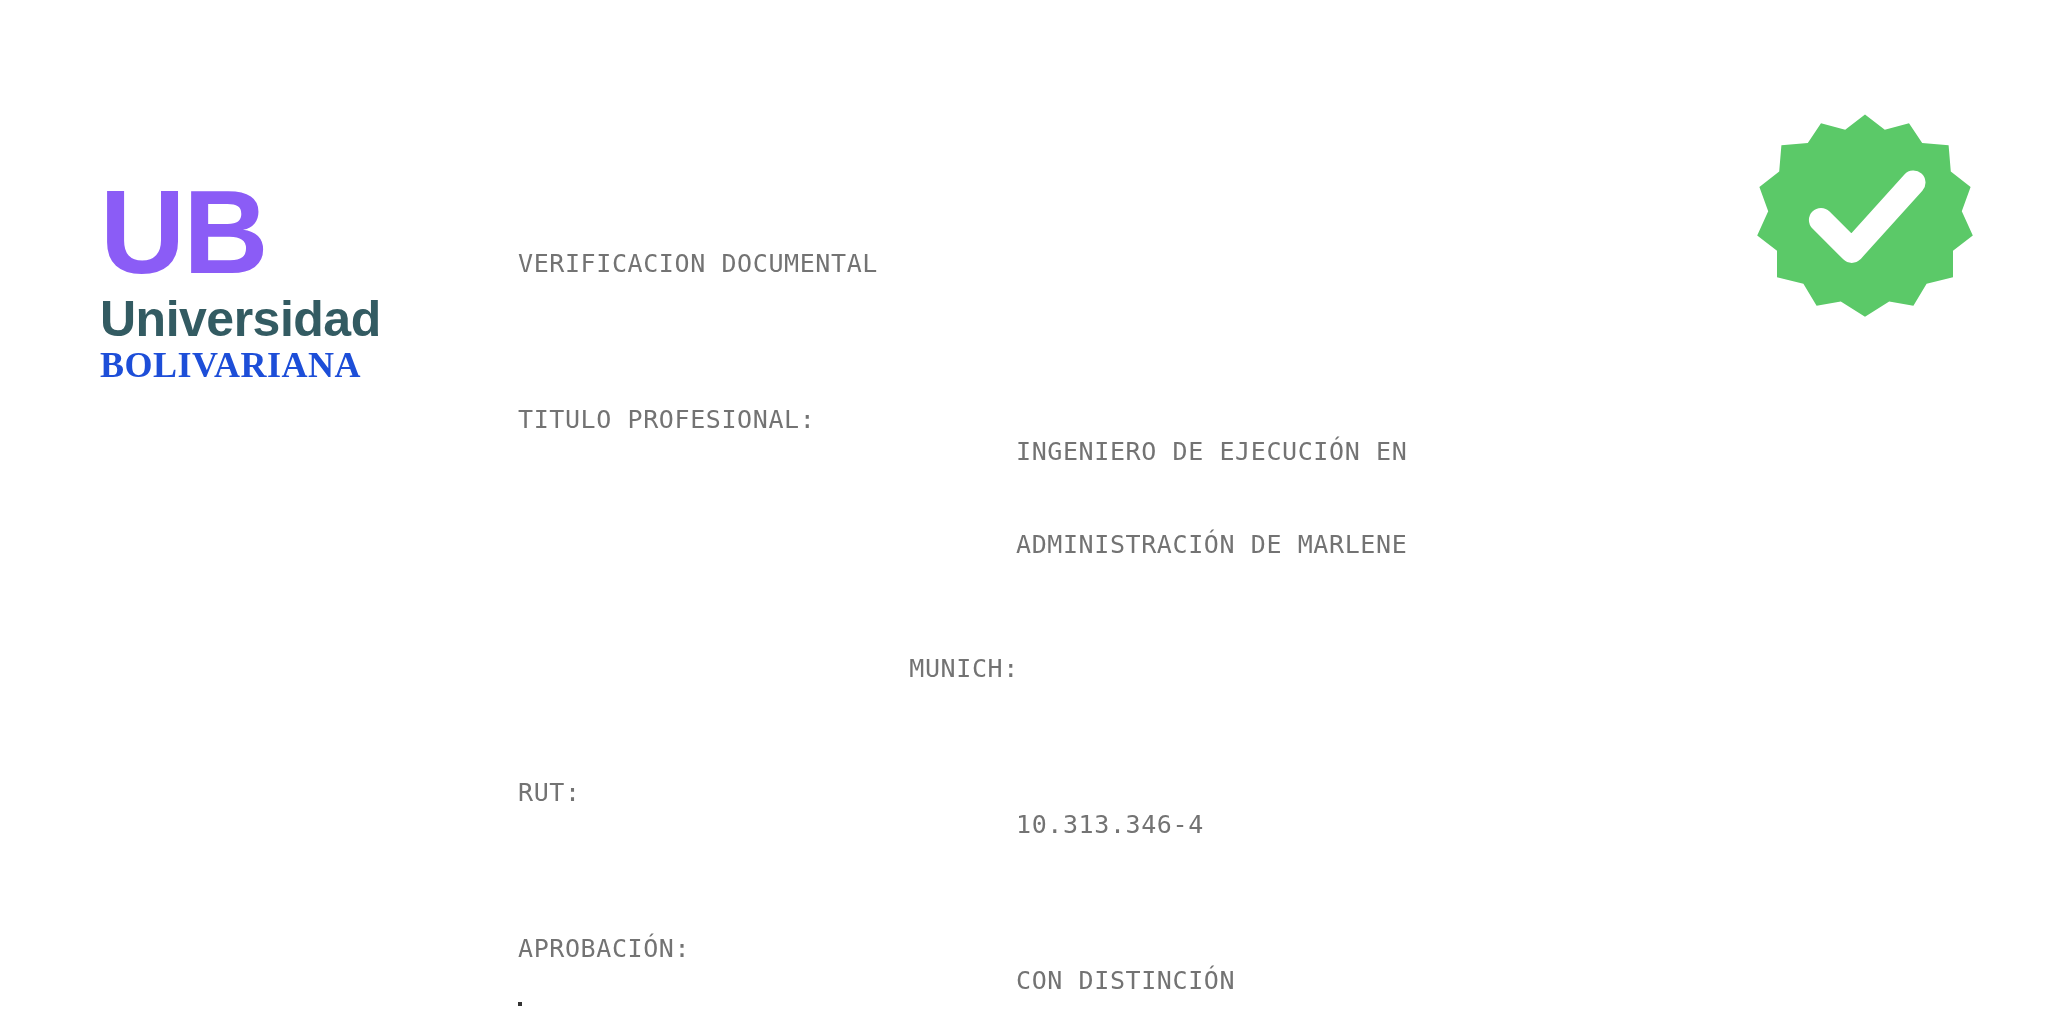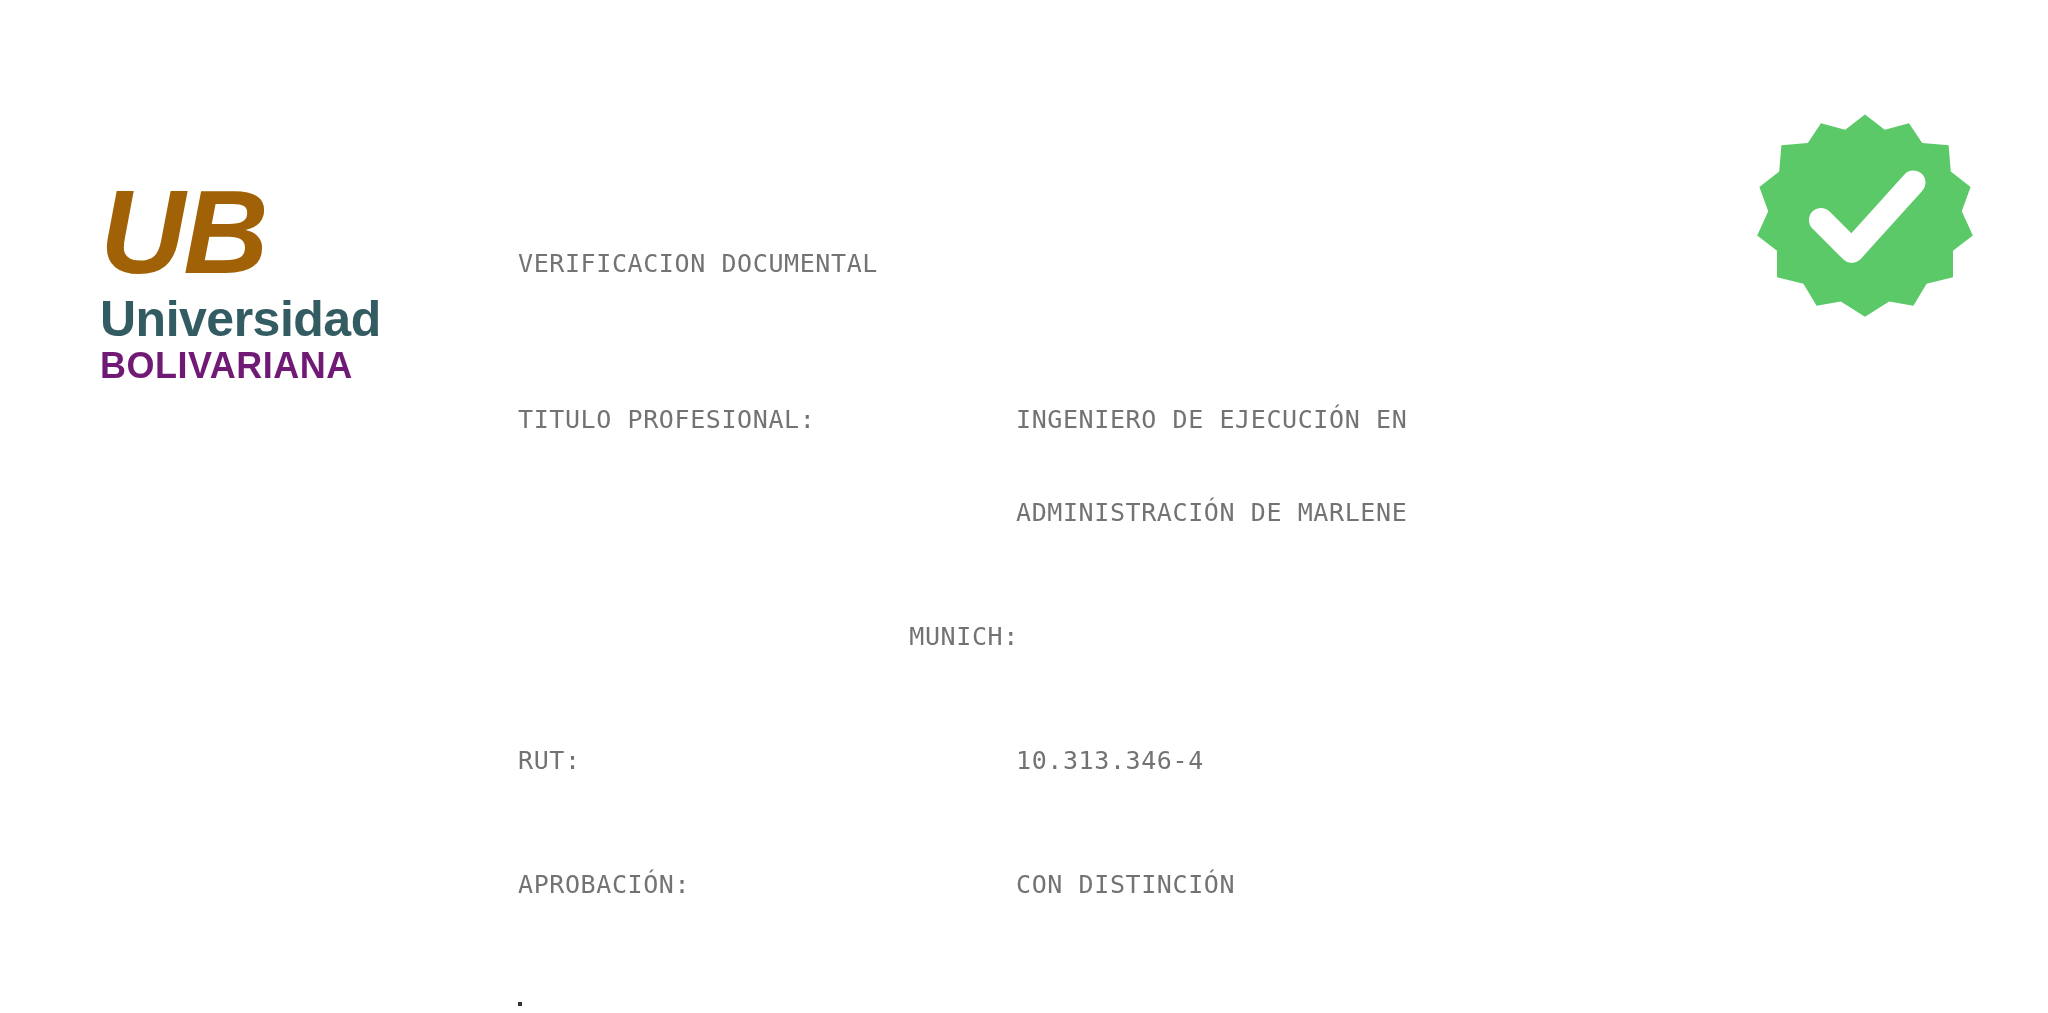--- a/index.html
+++ b/index.html
@@ -21,39 +21,38 @@
     left: 100px;
     top: 178px;
     width: 290px;
   }
   .logo-ub {
     font-family: "Liberation Sans", sans-serif;
     font-weight: bold;
     font-size: 118px;
     line-height: 0.92;
     letter-spacing: -2px;
-    color: #a16207;
+    color: #8b5cf6;
     margin: 0;
-    font-style: italic;
   }
   .logo-univ {
     font-family: "Liberation Sans", sans-serif;
     font-weight: bold;
     font-size: 50px;
     line-height: 1.05;
     color: #335b62;
     margin: 6px 0 0 0;
     letter-spacing: -0.5px;
   }
   .logo-bol {
-    font-family: Liberation Sans, sans-serif;
+    font-family: Liberation Serif, serif;
     font-weight: bold;
     font-size: 36px;
     line-height: 1.05;
-    color: #701a75;
+    color: #1d4ed8;
     margin: 2px 0 0 0;
     letter-spacing: 0.5px;
   }
 
   
   .doc {
     position: absolute;
     left: 518px;
     top: 155px;
     font-size: 25px;
@@ -68,20 +67,21 @@
   .row {
     display: flex;
     justify-content: flex-end;
   }
   .row .label {
     width: 498px;
     flex: 0 0 498px;
   }
   .row .value {
     flex: 1 1 auto;
+    margin-top: 32px;
   }
   .value-cont {
     padding-left: 498px;
   }
 
   
   .badge {
     position: absolute;
     left: 1755px;
     top: 110px;

